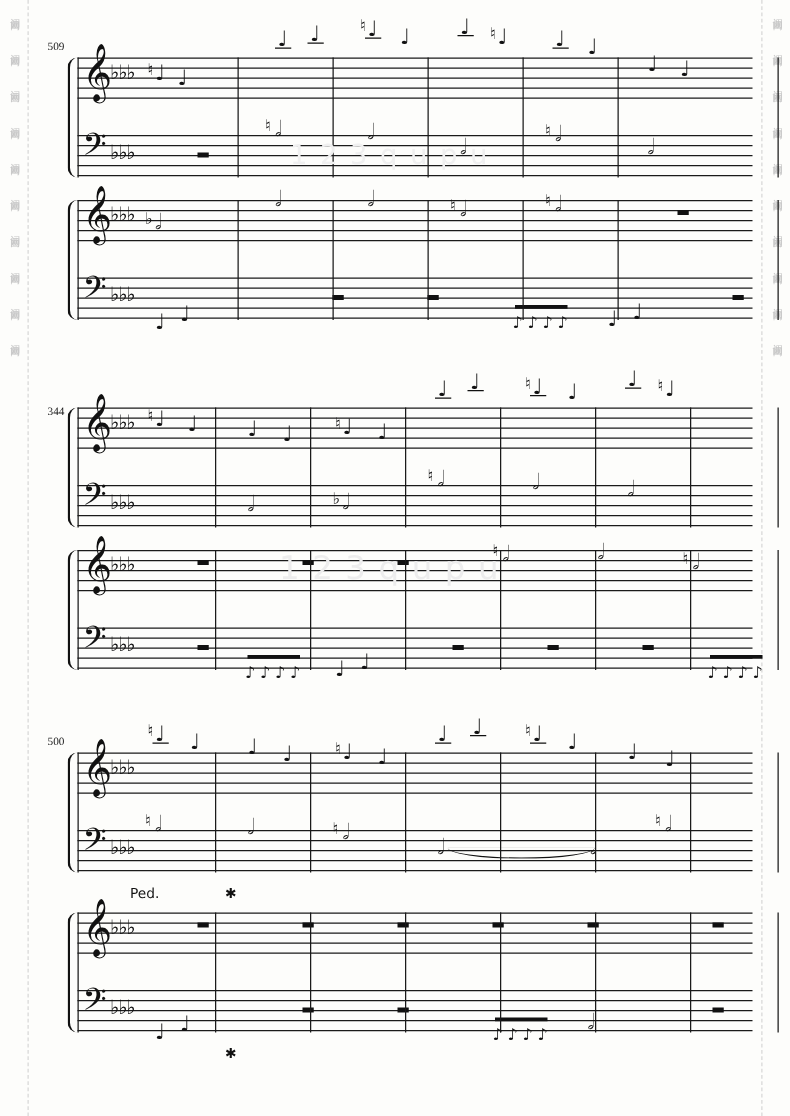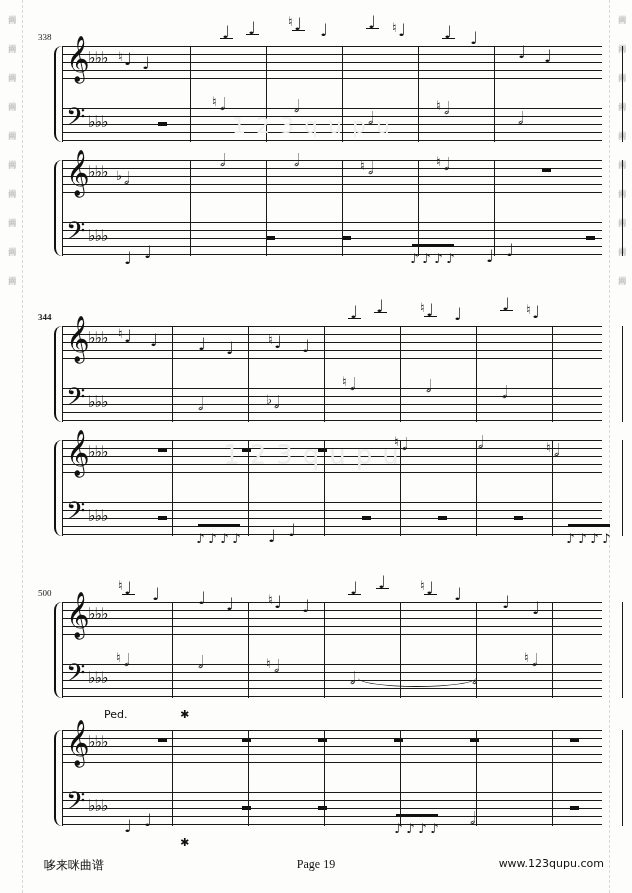--- a/index.html
+++ b/index.html
@@ -133,21 +133,21 @@
     <span class="wm-item">词曲网</span>
     <span class="wm-item">词曲网</span>
     <span class="wm-item">词曲网</span>
     <span class="wm-item">词曲网</span>
     <span class="wm-item">词曲网</span>
   </div>
 
   <div class="sheet">
 
     <div class="system" style="top:32px;height:250px;">
-      <div class="measure-no" style="top:0px;">338</div>
+      <div class="measure-no" style="top:0px;">509</div>
 
       <div class="brace" style="top:14px;height:96px;"></div>
       <div class="sysline" style="left:22px;top:14px;height:96px;"></div>
 
       <div class="brace" style="top:128px;height:96px;"></div>
       <div class="sysline" style="left:22px;top:128px;height:96px;"></div>
 
       <div class="piano-group" style="top:0;">
 
         <div class="stave" style="top:14px;">
@@ -250,21 +250,21 @@
         <div class="barline" style="left:128px;top:128px;height:96px;"></div>
         <div class="barline" style="left:204px;top:128px;height:96px;"></div>
         <div class="barline" style="left:280px;top:128px;height:96px;"></div>
         <div class="barline" style="left:356px;top:128px;height:96px;"></div>
         <div class="barline" style="left:432px;top:128px;height:96px;"></div>
         <div class="barline" style="left:560px;top:128px;height:96px;"></div>
       </div>
     </div>
 
     <div class="system" style="top:312px;height:250px;">
-      <div class="measure-no" style="top:0px;font-weight:bold;">344</div>
+      <div class="measure-no" style="top:12px;">344</div>
 
       <div class="brace" style="top:14px;height:96px;"></div>
       <div class="sysline" style="left:22px;top:14px;height:96px;"></div>
       <div class="brace" style="top:128px;height:96px;"></div>
       <div class="sysline" style="left:22px;top:128px;height:96px;"></div>
 
       <div class="piano-group" style="top:0;">
 
         <div class="stave" style="top:14px;">
           <div class="line"></div>
@@ -489,19 +489,14 @@
         <div class="barline" style="left:414px;top:142px;height:96px;"></div>
         <div class="barline" style="left:490px;top:142px;height:96px;"></div>
         <div class="barline" style="left:560px;top:142px;height:96px;"></div>
       </div>
     </div>
 
     <div class="center-wm">123qupu</div>
     <div class="center-wm2">123qupu</div>
   </div>
 
-  <div class="footer">
-    <span class="left">哆来咪曲谱</span>
-    <span class="center">Page 19</span>
-    <span class="right">www.123qupu.com</span>
-  </div>
 
 </div>
 
 </body></html>

